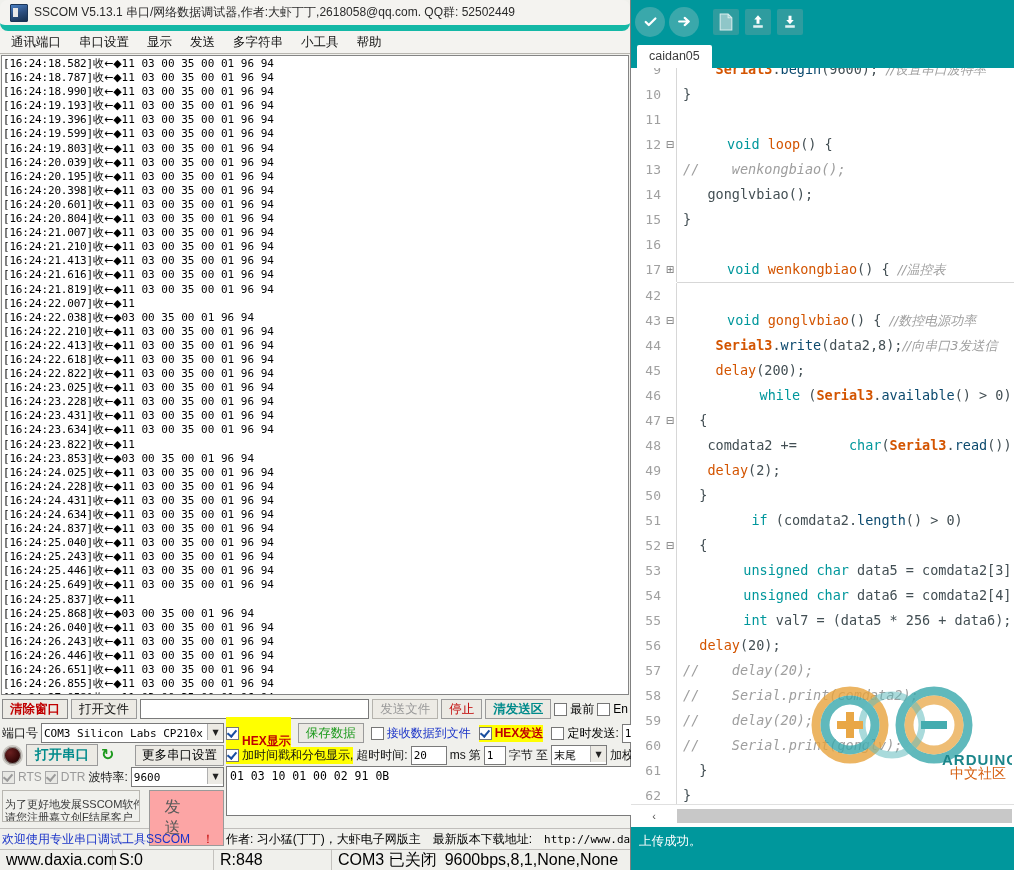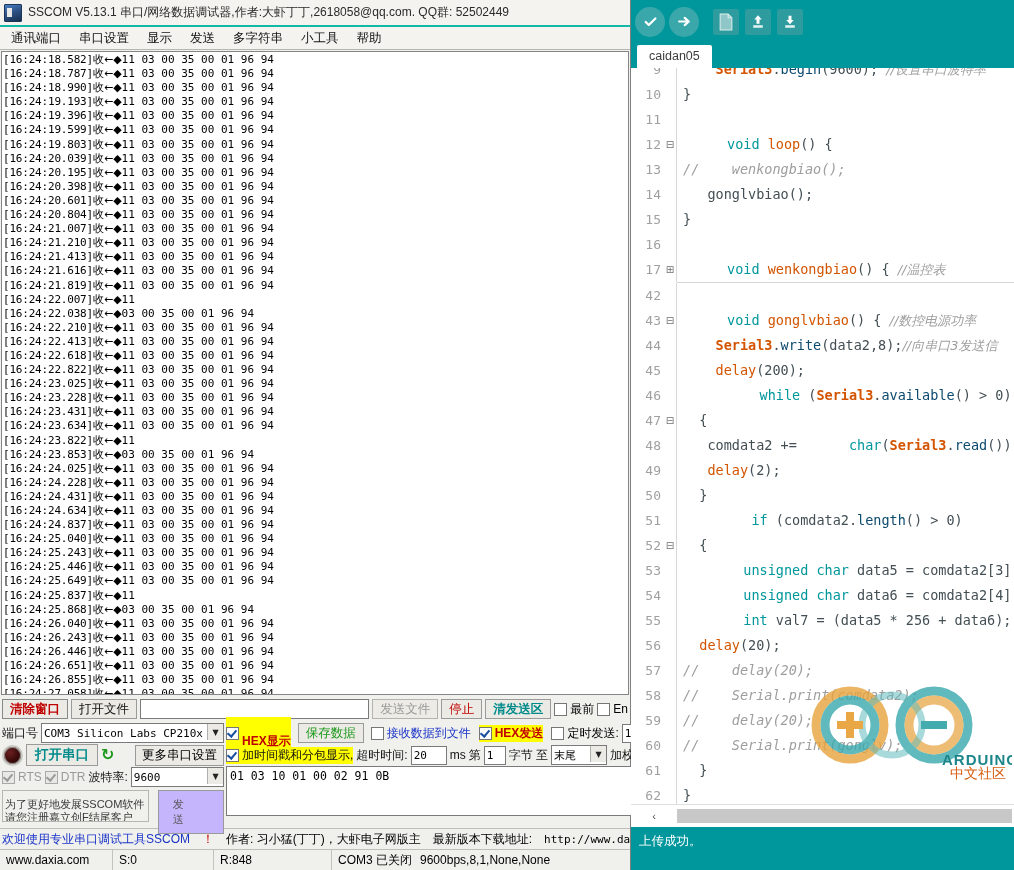--- a/index.html
+++ b/index.html
@@ -11,21 +11,21 @@
   .root{position:absolute;inset:0;display:flex;}
 
   
   #sscom{
     width:630px;height:870px;position:relative;
     background:#f0f0ec;border-right:1px solid #808080;
     display:flex;flex-direction:column;
   }
   .sscom-title{
     height:25px;background:#f4f3f0;display:flex;align-items:center;
-    padding-left:4px;border-bottom:2px solid #14b8a6;flex:none;
+    padding-left:10px;border-bottom:6px solid #14b8a6;flex:none;border-radius:8px;
   }
   .sscom-ico{
     width:16px;height:16px;margin-right:6px;flex:none;position:relative;
     background:linear-gradient(160deg,#4a7fc4 0%,#2d4f80 50%,#16304f 100%);
     border:1px solid #1b3558;border-radius:1px;
   }
   .sscom-ico:after{
     content:"";position:absolute;left:2px;top:3px;width:5px;height:9px;
     background:#e8e8e8;
   }
@@ -108,21 +108,21 @@
   .refresh{color:#1d9a1d;font-size:16px;font-weight:bold;cursor:pointer;
     font-family:"DejaVu Sans",sans-serif;line-height:14px;}
   .btn-more{border:1px solid #9a9a9a;background:#eceae4;font-size:12.5px;
     padding:1px 6px;cursor:pointer;white-space:nowrap;}
   .ad{
     border:1px solid #b8b6b0;background:#f0f0ec;color:#3a3a3a;font-size:11px;
     line-height:13px;padding:7px 2px;width:150px;height:32px;box-sizing:border-box;
     white-space:nowrap;overflow:hidden;
   }
   .btn-send{
-    border:1px solid #9a9a9a;background:#c4b5fd;color:#5a5a5a;font-size:11px;
+    border:1px solid #9a9a9a;background:#fca5a5;color:#5a5a5a;font-size:16px;
     padding:6px 14px;letter-spacing:4px;cursor:pointer;
   }
   .hl{background:#ffff00;}
   .b{color:#1a33c8;}
   .sendbox{
     border:1px solid #7a7a7a;background:#fff;height:44px;
     font-family:"DejaVu Sans Mono","Liberation Mono",monospace;
     font-size:11.5px;padding:2px 3px;overflow:hidden;white-space:pre;
   }
   .num-in{
@@ -131,21 +131,21 @@
   }
   .banner{
     height:20px;display:flex;align-items:center;gap:12px;
     border-top:1px solid #c0bebb;background:#f0f0ec;padding-left:2px;
     font-size:12px;white-space:nowrap;overflow:hidden;
   }
   .banner .lnk{color:#1a33c8;}
   .banner .red{color:#c00000;}
   .statusbar{
     height:20px;display:flex;align-items:center;background:#f0f0ec;
-    border-top:1px solid #c0bebb;font-size:12px;
+    border-top:1px solid #c0bebb;font-size:16px;
   }
   .sb{padding:0 6px;border-right:1px solid #c4c2be;height:100%;
     display:flex;align-items:center;white-space:nowrap;}
 
   
   #arduino{
     width:384px;height:870px;position:relative;background:#fff;
     display:flex;flex-direction:column;overflow:hidden;
   }
   .ar-toolbar{

